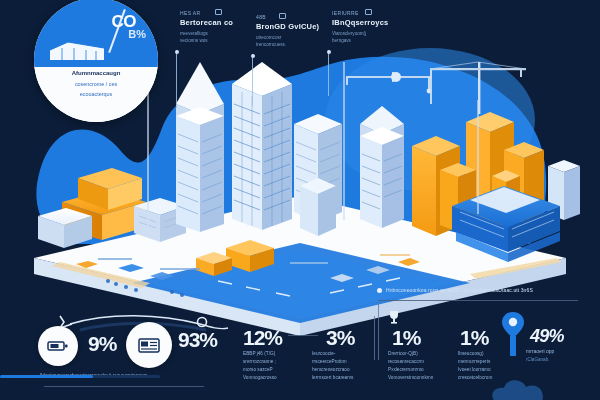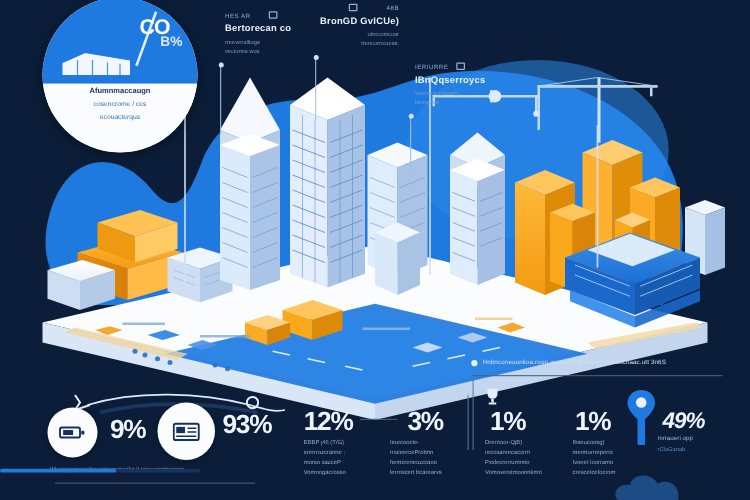--- a/index.html
+++ b/index.html
@@ -419,35 +419,35 @@
       <div class="cl-kicker">Hes AR</div>
       <span class="cl-chip" style="position:absolute;left:36px;top:-1px;"></span>
       <div class="cl-title">Bertorecan co</div>
       <div class="cl-body">
         <div>rreeveralltogs</div>
         <div>vecionns wos</div>
       </div>
     </div>
   </div>
 
-  <div class="callout" style="left:252px;top:4px;text-align:right;">
+  <div class="callout" style="left:252px;top:14px;">
     <div class="cl-line" style="left:0;top:40px;height:52px;"></div>
     <div class="cl-dot" style="top:40px;"></div>
     <div style="padding-left:4px;">
       <div class="cl-kicker">48b</div>
       <span class="cl-chip" style="position:absolute;left:24px;top:-1px;"></span>
       <div class="cl-title">BronGD GvICUe)</div>
       <div class="cl-body">
         <div>utrecomcosr</div>
         <div>trencorncuess.</div>
       </div>
     </div>
   </div>
 
-  <div class="callout" style="left:328px;top:10px;margin-top:41px;">
+  <div class="callout" style="left:328px;top:10px;">
     <div class="cl-line" style="left:0;top:40px;height:46px;"></div>
     <div class="cl-dot" style="top:40px;"></div>
     <div style="padding-left:4px;">
       <div class="cl-kicker">Ieriurre</div>
       <span class="cl-chip" style="position:absolute;left:34px;top:-1px;"></span>
       <div class="cl-title">IBnQqserroycs</div>
       <div class="cl-body">
         <div>Viaroscleryoom(j</div>
         <div>berngavs</div>
       </div>

